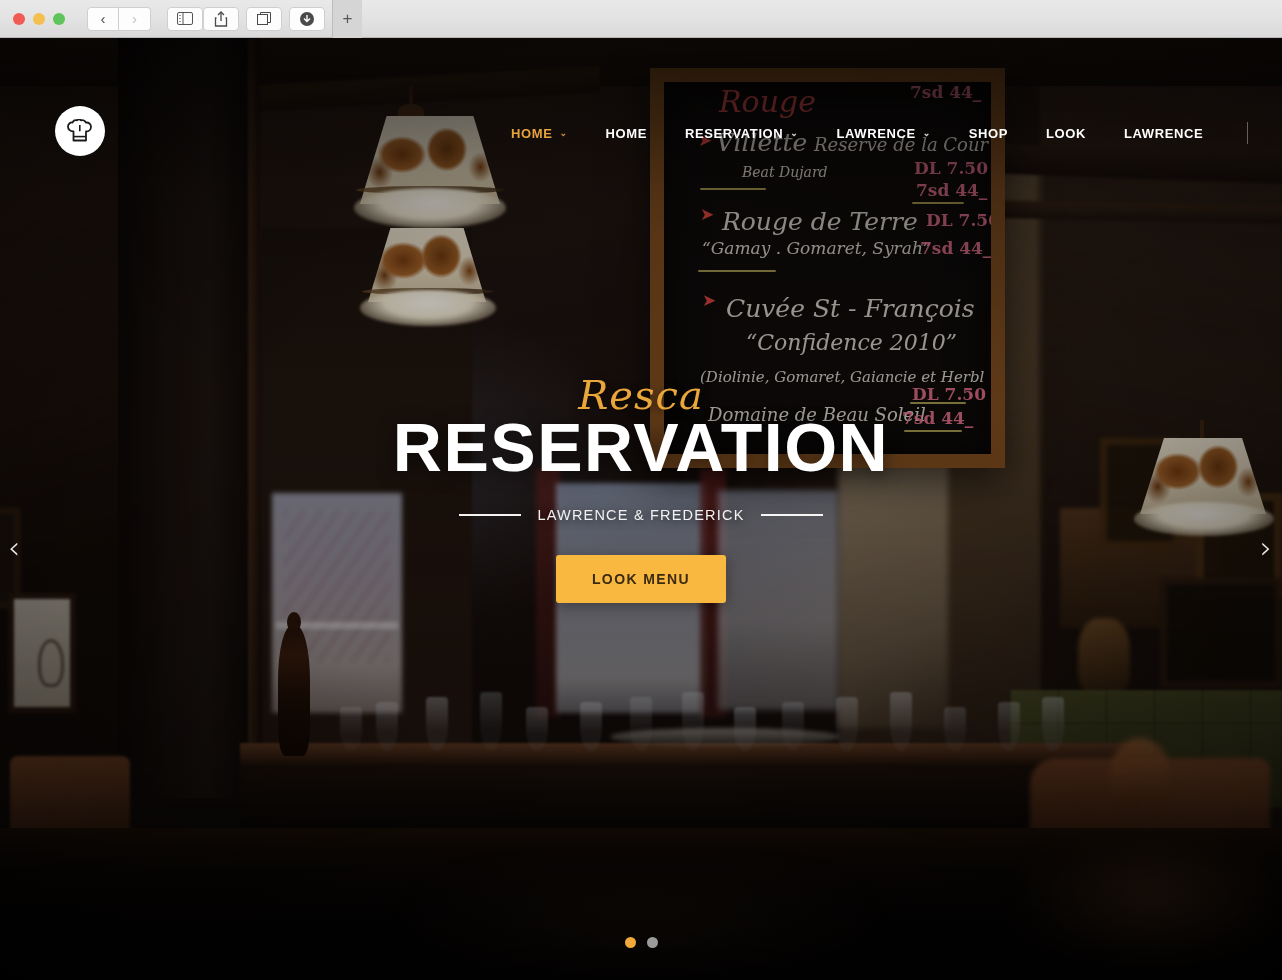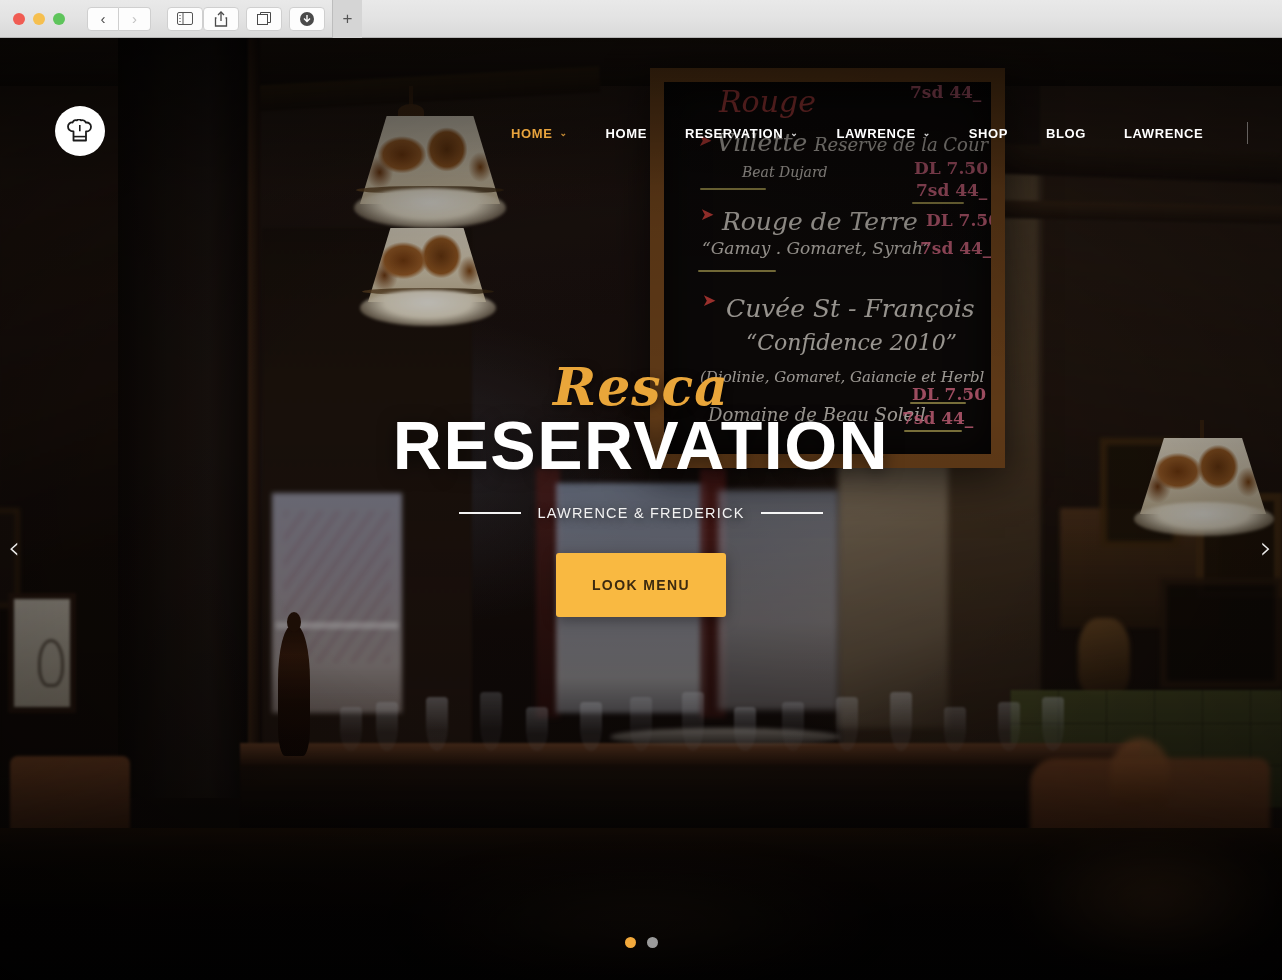--- a/index.html
+++ b/index.html
@@ -243,30 +243,30 @@
     letter-spacing:.6px; margin-right:30px; text-decoration:none; white-space:nowrap; }
   .nav-item.active { color:#e8a33d; }
   .caret { margin-left:7px; font-size:9px; opacity:.85; }
   .nav-div { width:1px; height:22px; background:rgba(255,255,255,.35); margin:0 22px 0 6px; }
   .soc { color:#fff; font-size:15px; margin-right:16px; width:16px; text-align:center; }
 
   
   .hero { position:absolute; left:0; top:0; width:100%; height:942px; z-index:15;
     display:flex; flex-direction:column; align-items:center; justify-content:center; }
   .hero-inner { margin-top:-40px; text-align:center; }
-  .script { font-family:"DejaVu Serif", serif; font-style:italic; font-weight:bold;
-    color:#e9a63a; font-size:52px; letter-spacing:1px; line-height:1;
+  .script { font-family:"DejaVu Serif", serif; font-style:italic; font-weight:normal;
+    color:#e9a63a; font-size:40px; letter-spacing:1px; line-height:1;
     text-shadow:0 2px 10px rgba(0,0,0,.55); margin-bottom:-4px; }
   .bigtitle { color:#fff; font-size:68px; font-weight:bold; letter-spacing:1.5px;
     line-height:1.08; text-shadow:0 3px 18px rgba(0,0,0,.55); }
   .subline { display:flex; align-items:center; justify-content:center; gap:16px; margin-top:22px; }
   .rule { width:62px; height:2px; background:#fff; opacity:.95; }
   .subtext { color:#f2f2f2; font-size:14.5px; letter-spacing:1.2px; text-shadow:0 2px 8px rgba(0,0,0,.6); }
   .cta { margin-top:32px; display:inline-block; background:#f9b941; color:#3c2a10;
-    font-size:14px; font-weight:bold; letter-spacing:1.4px; padding:24px 36px;
+    font-size:14px; font-weight:bold; letter-spacing:1.4px; padding:16px 36px;
     border:none; border-radius:3px; cursor:pointer; box-shadow:0 3px 14px rgba(0,0,0,.35); }
 
   .arrow-nav { position:absolute; top:495px; color:#fff; font-size:30px; z-index:18;
     font-weight:300; line-height:1; opacity:.92; cursor:pointer; font-family:"DejaVu Sans", sans-serif; }
   .arrow-nav.left { left:8px; } .arrow-nav.right { right:10px; }
 
   .dots { position:absolute; left:0; width:100%; bottom:32px; display:flex;
     justify-content:center; gap:11px; z-index:18; }
   .dot { width:11px; height:11px; border-radius:50%; background:#9b9b9b; cursor:pointer; }
   .dot.on { background:#f2a93c; }
@@ -463,21 +463,21 @@
             <span class="caret">⌄</span>
           </a>
           <a class="nav-item">
             <span>LAWRENCE</span>
             <span class="caret">⌄</span>
           </a>
           <a class="nav-item">
             <span>SHOP</span>
           </a>
           <a class="nav-item">
-            <span>BLOG</span>
+            <span>LOOK</span>
           </a>
           <a class="nav-item">
             <span>LAWRENCE</span>
           </a>
           <span class="nav-div"></span>
           <span class="soc"><svg width="9" height="16" viewBox="0 0 9 16">
               <path d="M6 16V9h2.2l.35-2.6H6V4.8c0-.75.2-1.26 1.3-1.26H8.6V1.1C8.35 1.07 7.55 1 6.6 1 4.6 1 3.3 2.2 3.3 4.5v1.9H1V9h2.3v7z" fill="#fff"></path>
             </svg></span>
           <span class="soc"><svg width="16" height="14" viewBox="0 0 16 14">
               <path d="M16 1.7a6.3 6.3 0 01-1.9.5A3.3 3.3 0 0015.5.4a6.6 6.6 0 01-2.1.8A3.28 3.28 0 007.8 4.2 9.3 9.3 0 011.1.6a3.3 3.3 0 001 4.4 3.2 3.2 0 01-1.5-.4v.05a3.28 3.28 0 002.6 3.2 3.3 3.3 0 01-1.5.06 3.29 3.29 0 003 2.3A6.6 6.6 0 010 11.5 9.3 9.3 0 005 13c6 0 9.4-5 9.4-9.4v-.4A6.7 6.7 0 0016 1.7z" fill="#fff"></path>

